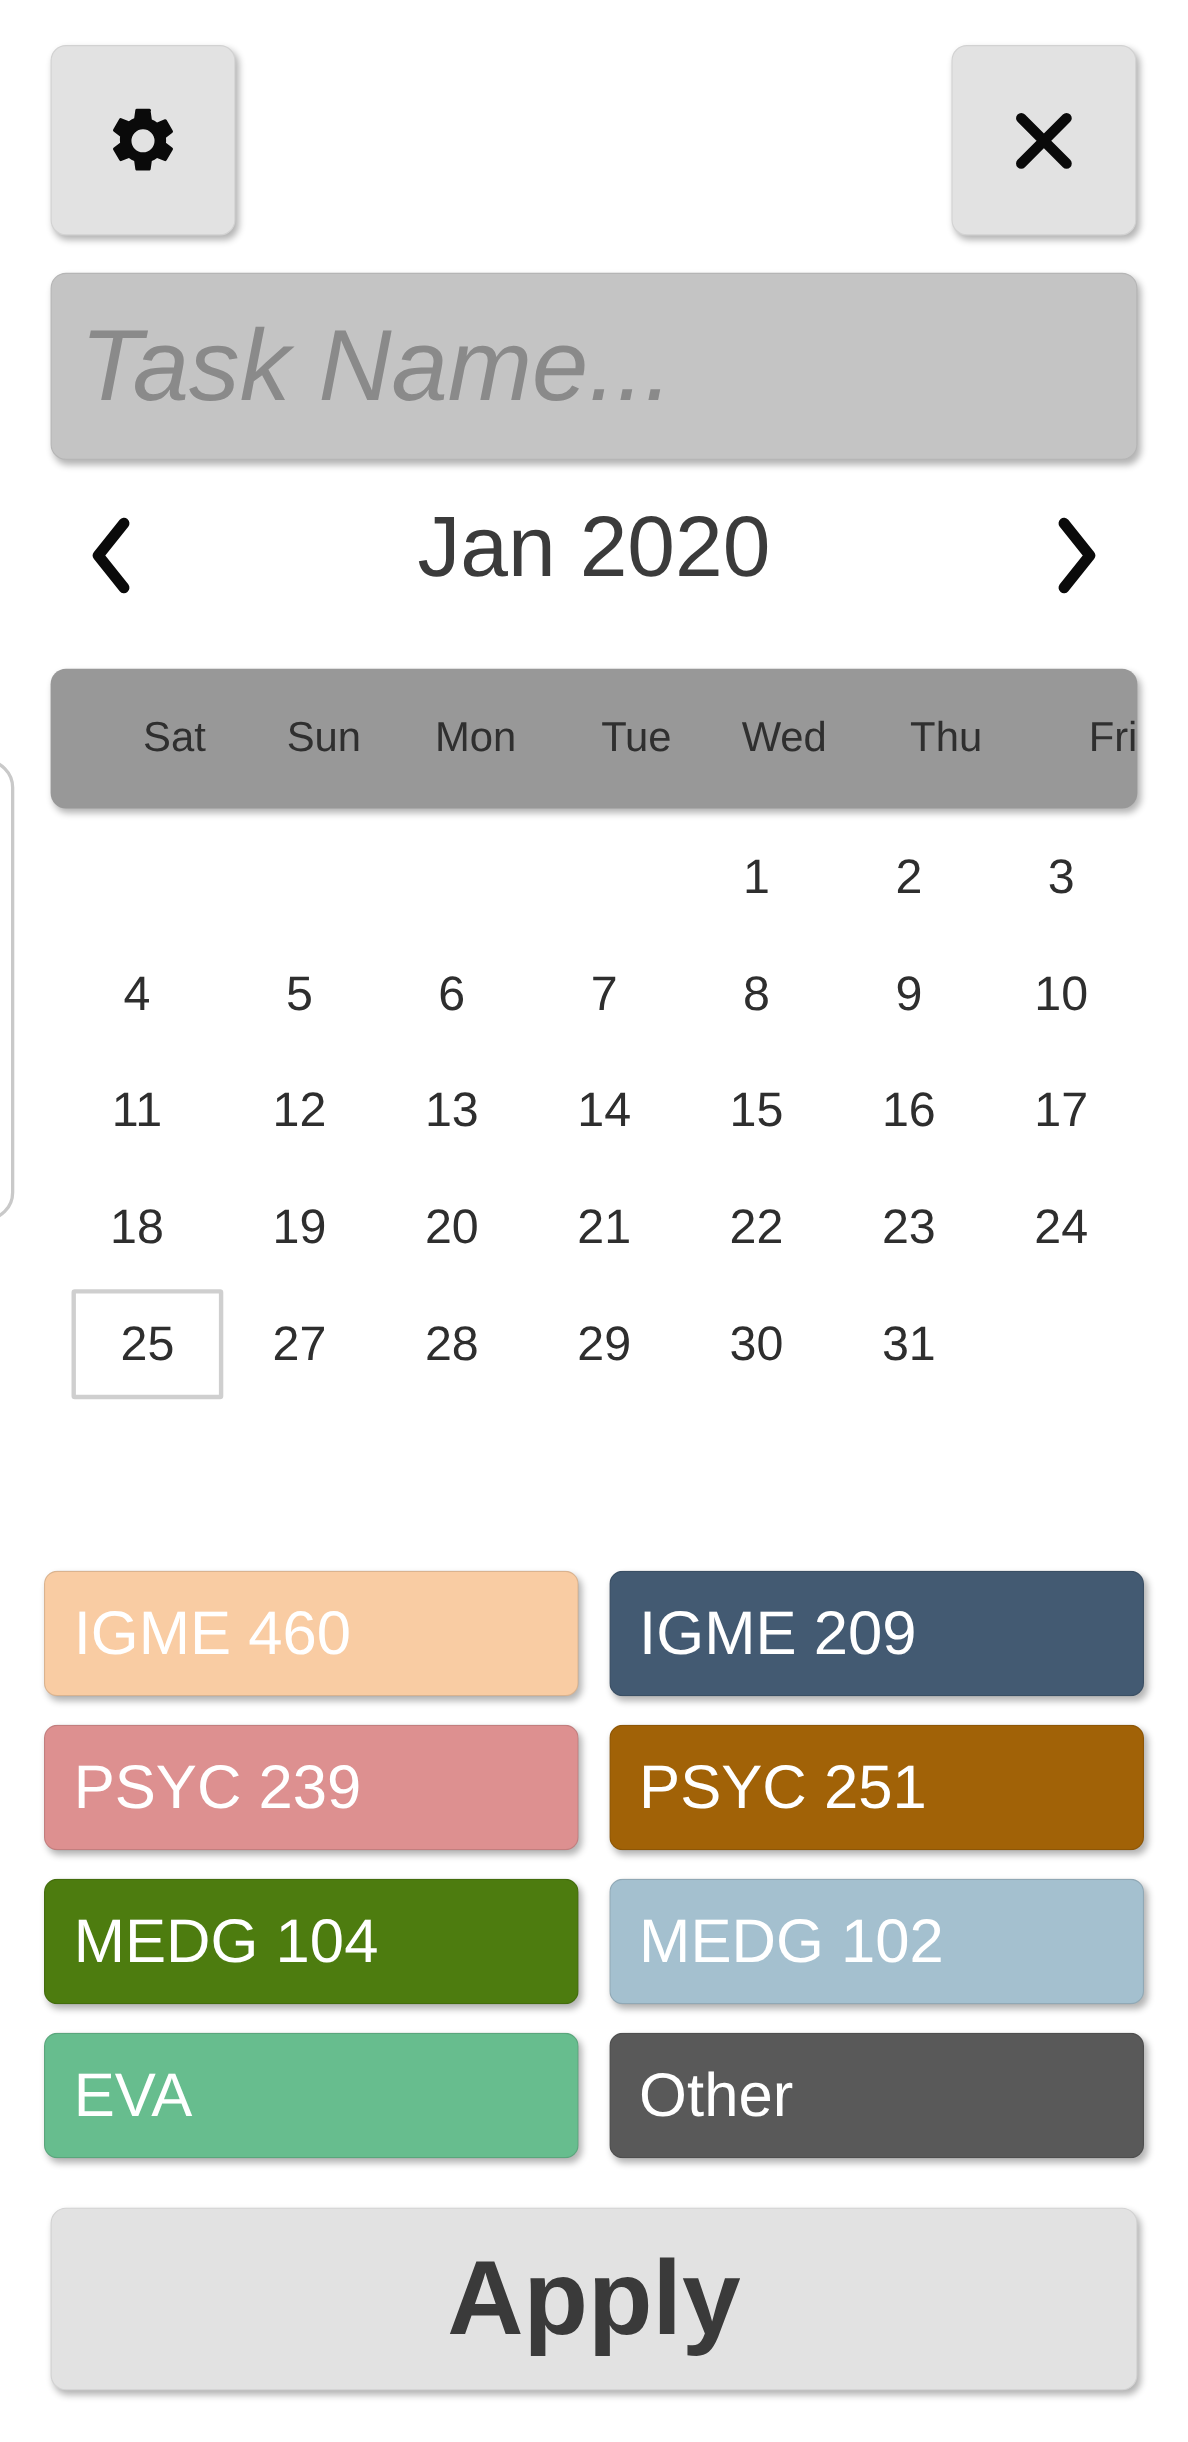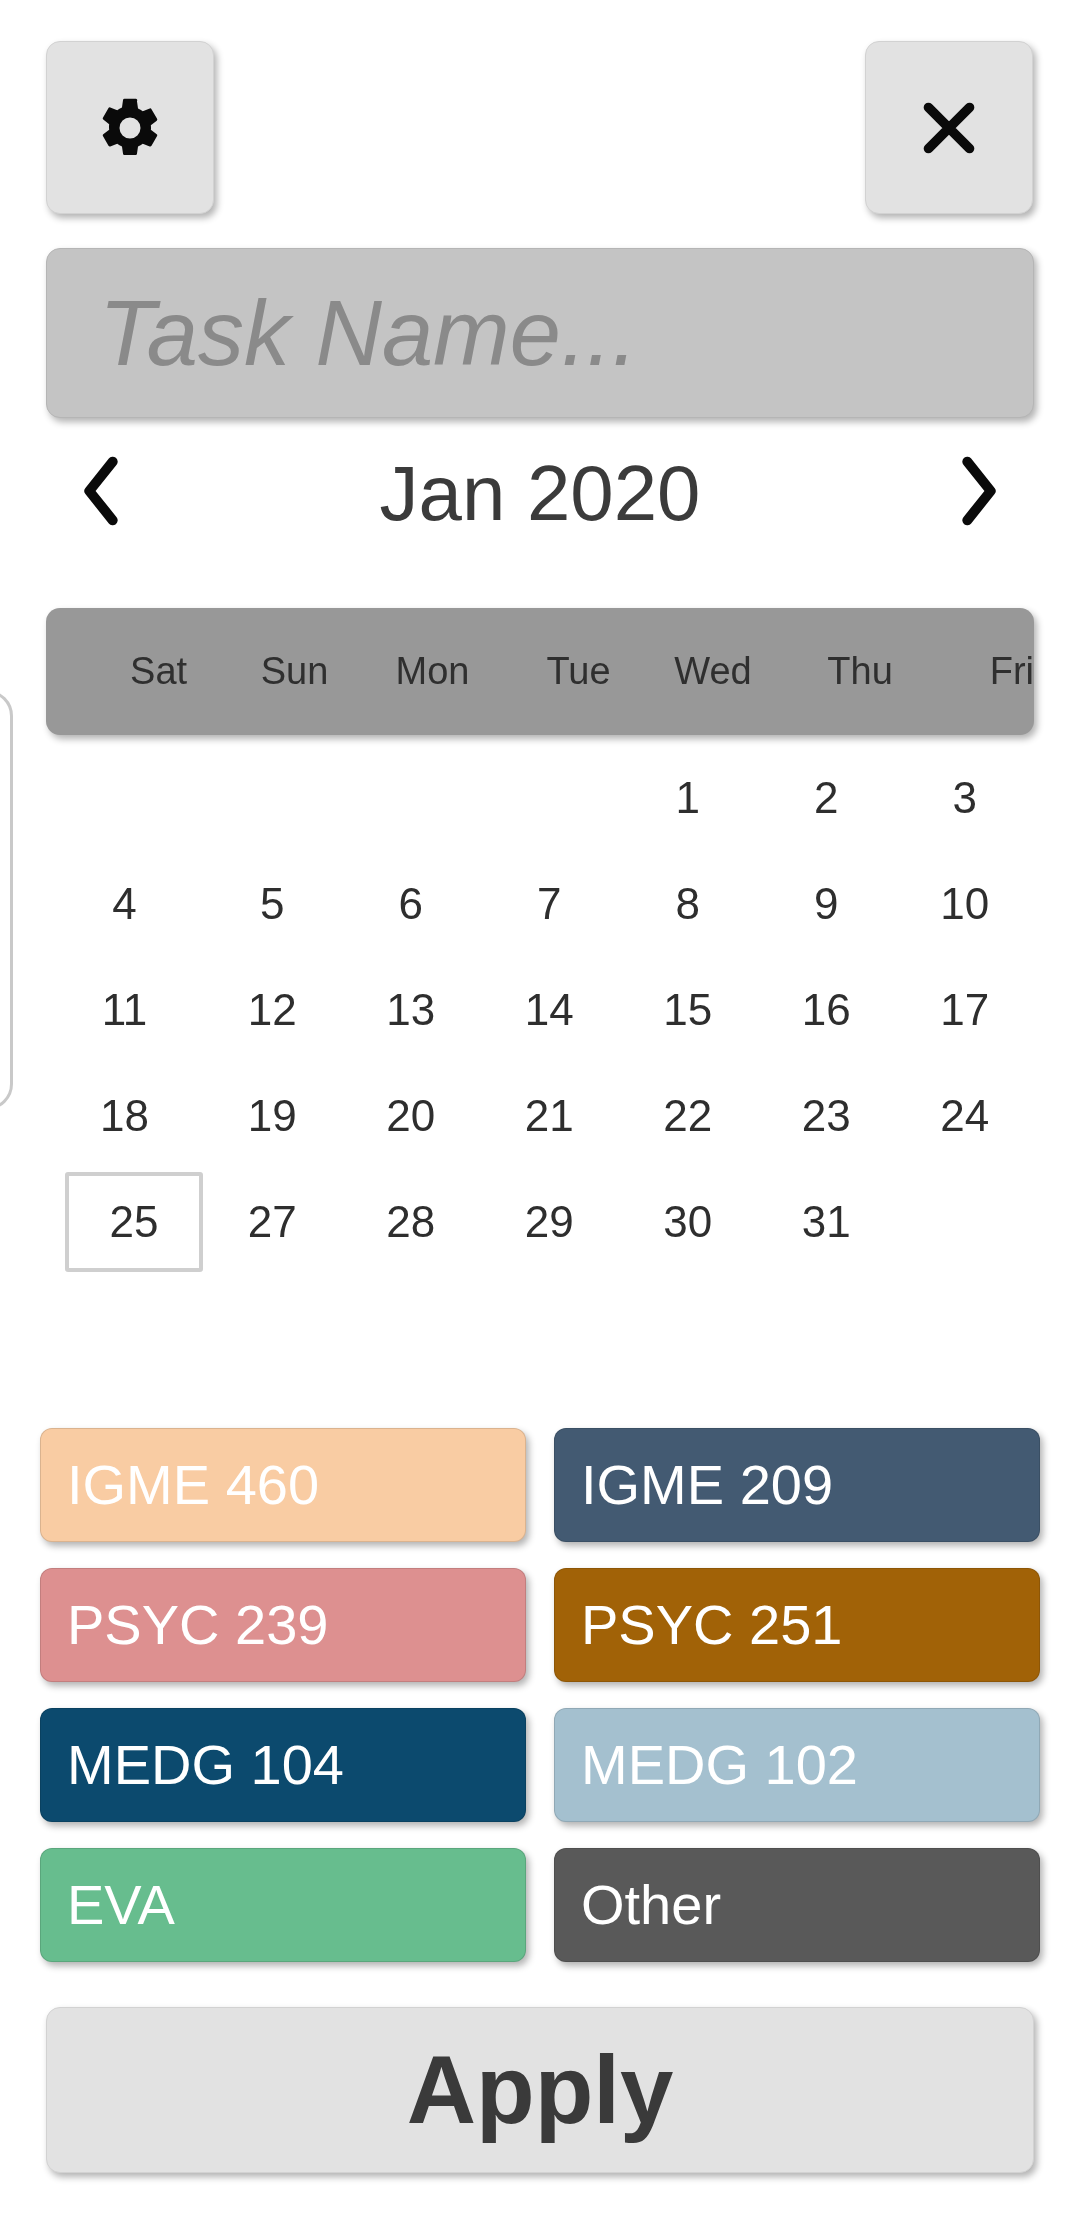--- a/index.html
+++ b/index.html
@@ -63,21 +63,21 @@
     left: 46px;
     top: 248px;
     width: 988px;
     height: 170px;
     background: #c4c4c4;
     border: 1px solid #b5b5b5;
     border-radius: 14px;
     box-shadow: 3px 4px 7px rgba(0,0,0,0.30);
     display: flex;
     align-items: center;
-    padding-left: 52px;
+    padding-left: 26px;
   }
   .task-field input {
     width: 100%;
     height: 100%;
     background: transparent;
     border: none;
     outline: none;
     font-family: "Liberation Sans", sans-serif;
     font-size: 92px;
     font-style: italic;
@@ -86,25 +86,24 @@
   .task-field input::placeholder {
     color: #8a8a8a;
     font-style: italic;
     opacity: 1;
   }
 
   
   .month-nav {
     position: absolute;
     left: 46px;
-    top: 432px;
+    top: 452px;
     width: 988px;
     height: 122px;
     display: flex;
-    align-items: center;
     justify-content: space-between;
   }
   .nav-arrow {
     width: 110px;
     height: 110px;
     display: flex;
     align-items: center;
     justify-content: center;
     cursor: pointer;
     background: transparent;
@@ -375,21 +374,21 @@
       <div class="day-cell">
         <span class="pill">31</span>
       </div>
     </div>
 
   <div class="course-grid" id="course-grid">
       <div class="course-btn" style="background: rgb(249, 204, 163); color: rgb(255, 255, 255);">IGME 460</div>
       <div class="course-btn" style="background: rgb(67, 90, 114); color: rgb(255, 255, 255);">IGME 209</div>
       <div class="course-btn" style="background: rgb(221, 144, 144); color: rgb(255, 255, 255);">PSYC 239</div>
       <div class="course-btn" style="background: #a16207; color: rgb(255, 255, 255);">PSYC 251</div>
-      <div class="course-btn" style="background: #0c4a6e; color: rgb(255, 255, 255);">MEDG 104</div>
+      <div class="course-btn" style="background: #4d7c0f; color: rgb(255, 255, 255);">MEDG 104</div>
       <div class="course-btn" style="background: rgb(164, 192, 207); color: rgb(255, 255, 255);">MEDG 102</div>
       <div class="course-btn" style="background: rgb(103, 189, 142); color: rgb(255, 255, 255);">EVA</div>
       <div class="course-btn" style="background: rgb(89, 89, 89); color: rgb(255, 255, 255);">Other</div>
     </div>
 
   <div class="apply-btn">Apply</div>
 
 </div>
 
 </body></html>

